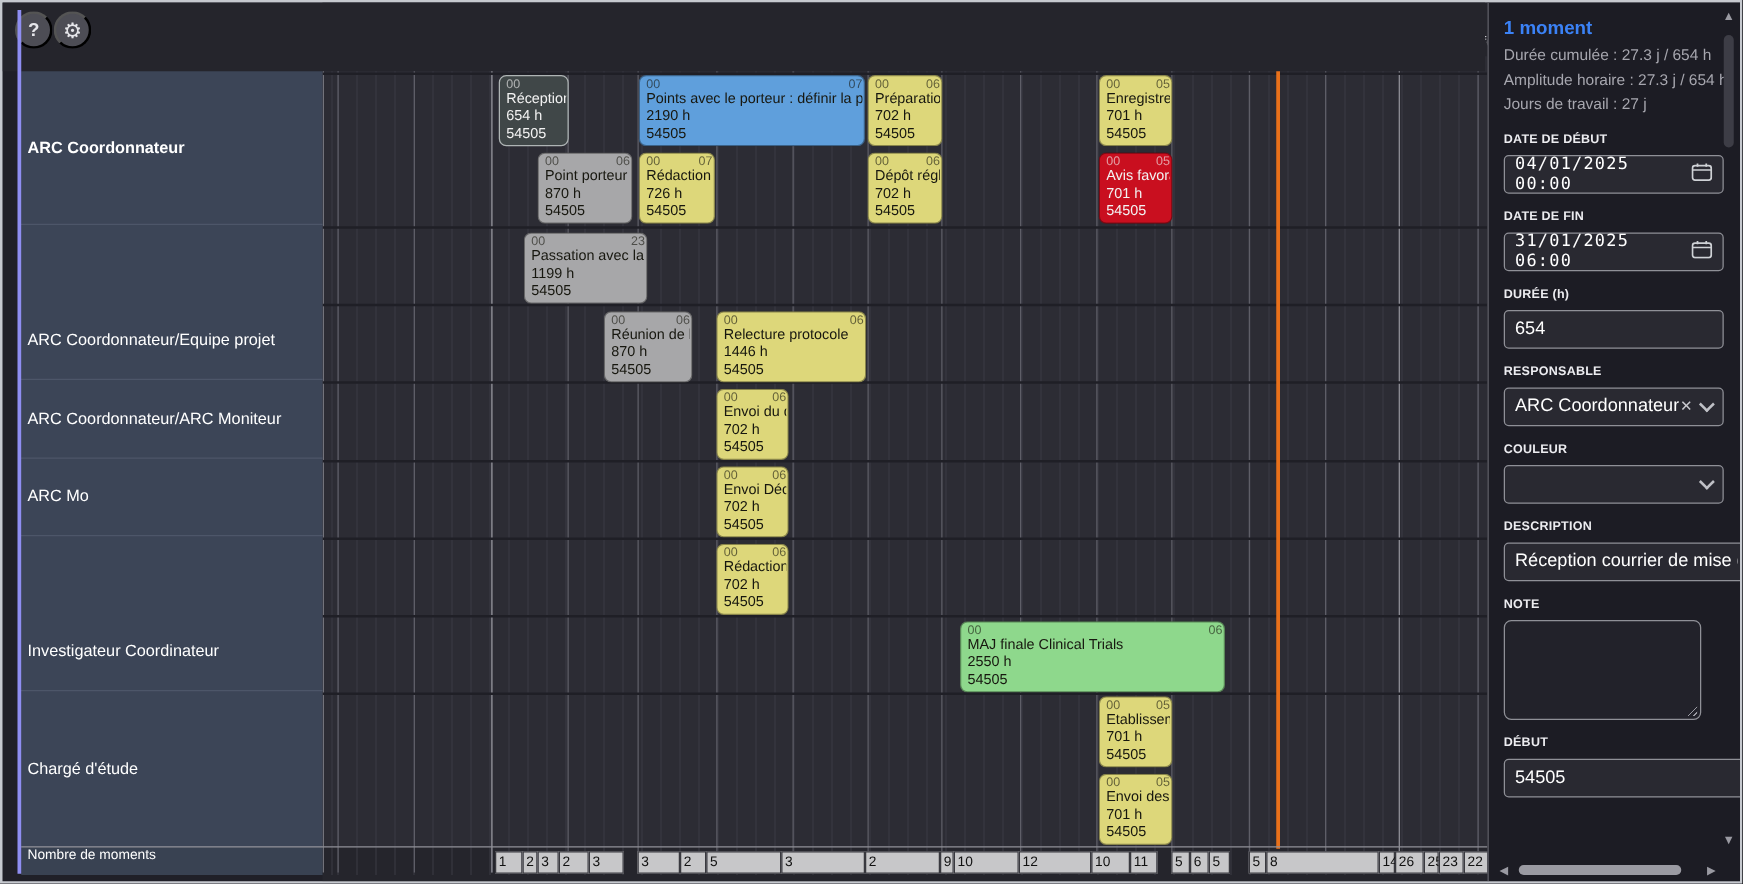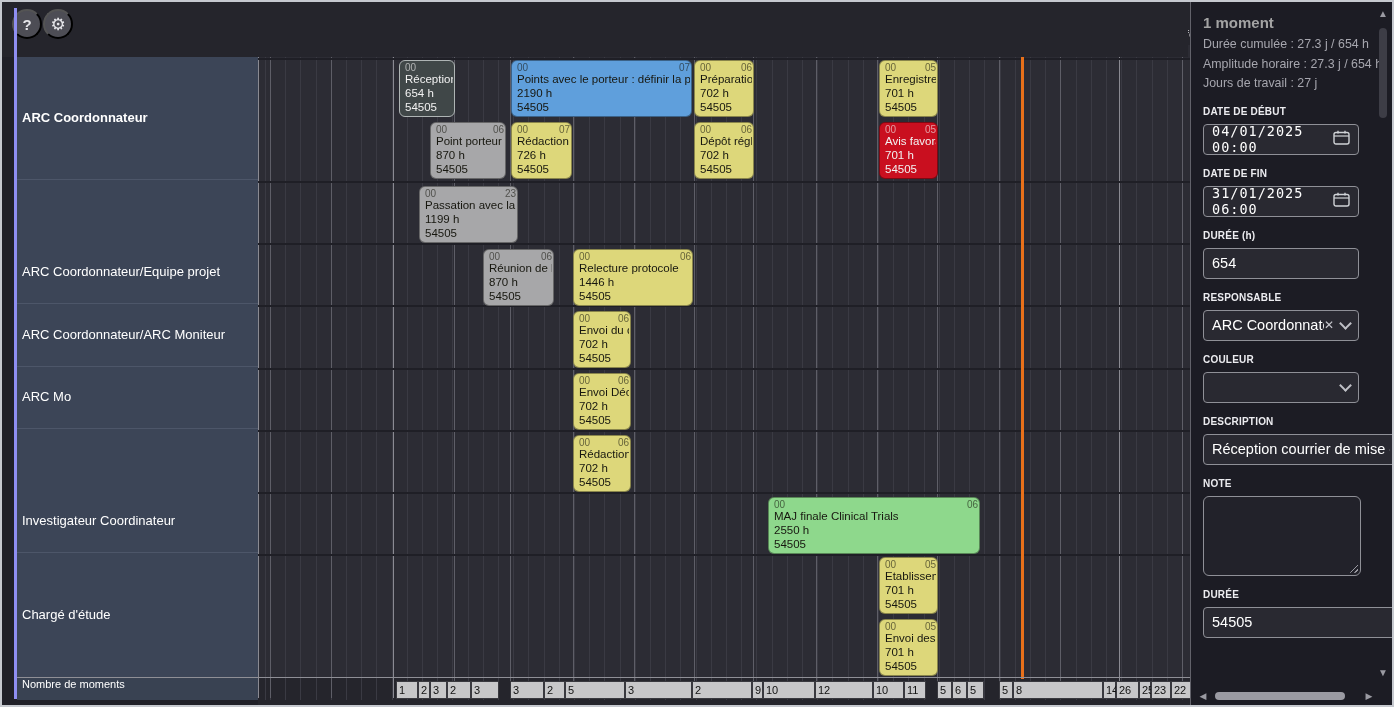--- a/index.html
+++ b/index.html
@@ -38,26 +38,26 @@
        border-radius:6px;padding:1px 1px 0 5px;font-size:11.5px;overflow:hidden;cursor:pointer;z-index:10;}
   .bar .badges{display:flex;justify-content:space-between;font-size:10px;line-height:11px;opacity:.62;}
   .bar .t,.bar .h,.bar .c{line-height:13.8px;white-space:nowrap;overflow:hidden;}
   
   .count-cell{position:absolute;top:679px;height:18px;box-sizing:border-box;background:#c7c7c9;
               border:1px solid #39393f;color:#111;font-size:11px;line-height:16px;padding-left:2px;z-index:11;}
   
   .panel{position:absolute;left:1188px;top:0;width:202px;height:703px;background:#1c1c24;
          border-left:1px solid #62626a;z-index:12;box-sizing:border-box;}
   .panel-content{position:absolute;left:0;top:0;width:186px;padding:8px 0 0 12px;box-sizing:border-box;}
-  .panel h1{margin:4px 0 5px 0;font-size:15px;font-weight:bold;color:#a3a3a3;}
+  .panel h1{margin:4px 0 5px 0;font-size:15px;font-weight:bold;color:#3b82f6;}
   .stat{margin:0 0 2px 0;color:#a6a6ae;font-size:12.4px;line-height:1.42;white-space:nowrap;}
   .f-label{margin:13px 0 7px 0;font-size:10px;font-weight:bold;color:#ececf0;letter-spacing:.2px;}
   .inp{height:31px;box-sizing:border-box;border:1px solid #8f9097;border-radius:4px;background:#292931;
        display:flex;align-items:center;padding:0 8px;color:#fff;font-size:14.5px;cursor:text;}
-  .inp.std{width:156px;}
+  .inp.std{width:176px;}
   .inp.wide{width:196px;}
   .inp.datefield{justify-content:space-between;font-family:"DejaVu Sans Mono",monospace;
                  font-size:13.5px;letter-spacing:1px;cursor:pointer;}
   .inp.selectbox{justify-content:space-between;cursor:pointer;}
   .sel-icons{display:flex;align-items:center;gap:7px;}
   .clear-x{color:#c9c9cf;font-size:12px;}
   .chev{width:7px;height:7px;border-right:2px solid #bfc0c6;border-bottom:2px solid #bfc0c6;
         transform:rotate(45deg);margin-top:-4px;}
   .note-area{width:158px;height:80px;box-sizing:border-box;border:1px solid #8f9097;border-radius:6px;
              background:#22222a;position:relative;cursor:text;}
@@ -403,21 +403,21 @@
       <div class="inp wide">
         <span style="white-space:nowrap;overflow:hidden;">Réception courrier de mise e</span>
       </div>
 
       <div class="f-label">NOTE</div>
       <div class="note-area">
         <span></span>
         <span class="resize-grip"></span>
       </div>
 
-      <div class="f-label">DURÉE</div>
+      <div class="f-label">DÉBUT</div>
       <div class="inp wide">
         <span>54505</span>
       </div>
     </div>
 
     <div class="vscroll">
       <div class="arr" style="top:6px">▲</div>
       <div class="vthumb"></div>
       <div class="arr" style="top:665px">▼</div>
     </div>

